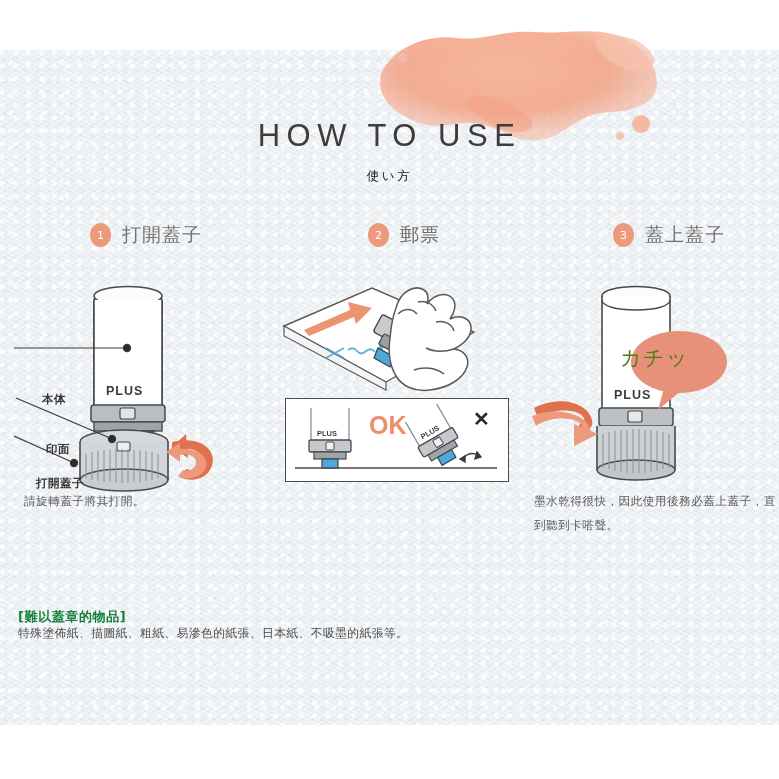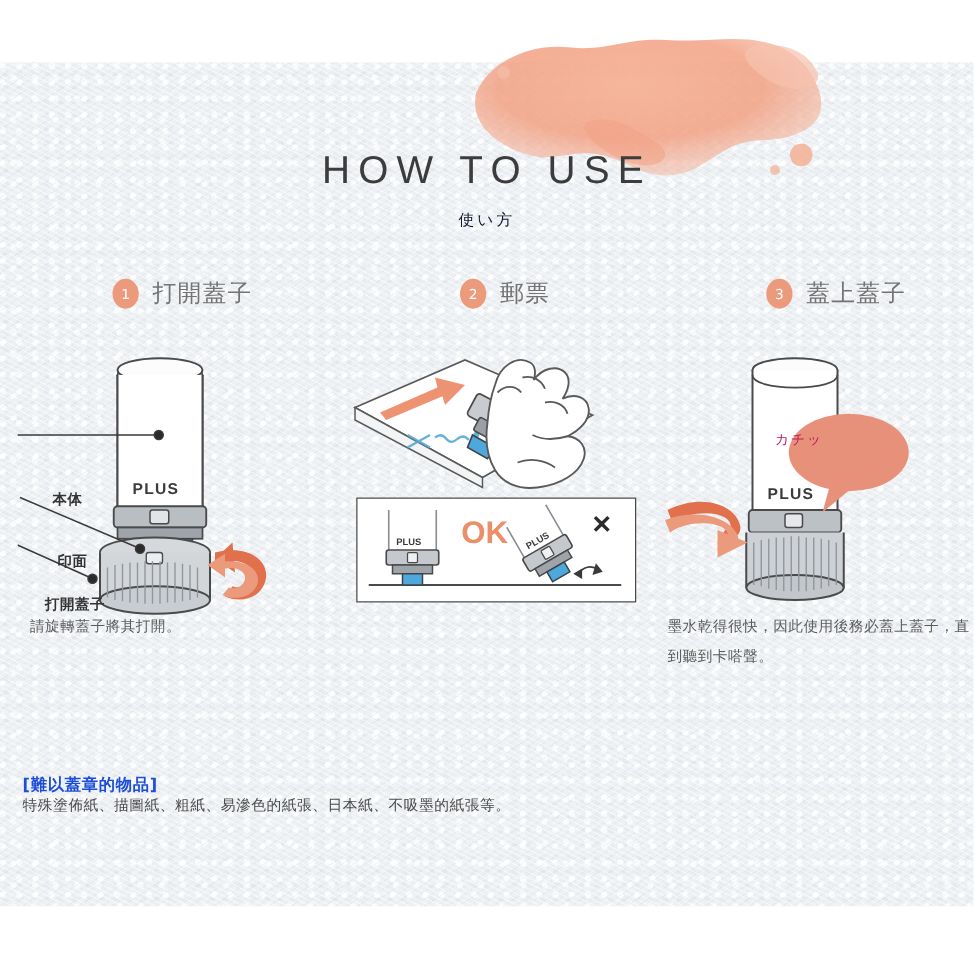--- a/index.html
+++ b/index.html
@@ -68,25 +68,25 @@
   .caption{
     position:absolute;top:268px;width:248px;
     font-size:11.7px;line-height:2.05;color:#5b5b5b;letter-spacing:.4px;
   }
   .col1 .caption{left:10px;}
   .col2 .caption{left:5px;width:252px;}
   .col3 .caption{left:6px;width:252px;}
 
   
   .notice{position:absolute;left:18px;top:608px;width:740px;}
-  .notice-title{font-size:13px;font-weight:bold;color:#1d4ed8;letter-spacing:.6px;margin-top:11px;}
+  .notice-title{font-size:13px;font-weight:bold;color:#15803d;letter-spacing:.6px;}
   .notice-body{margin-top:0;font-size:11.8px;color:#4a4a4a;letter-spacing:.4px;}
 
   .bubble-text{
-    position:absolute;font-size:11px;color:#be185d;letter-spacing:1.5px;
+    position:absolute;font-size:21px;color:#4d7c0f;letter-spacing:1.5px;
     left:668px;top:352px;
   }
 </style>
 </head>
 <body>
 
 <div class="page">
 
   <div class="paper"></div>
 

